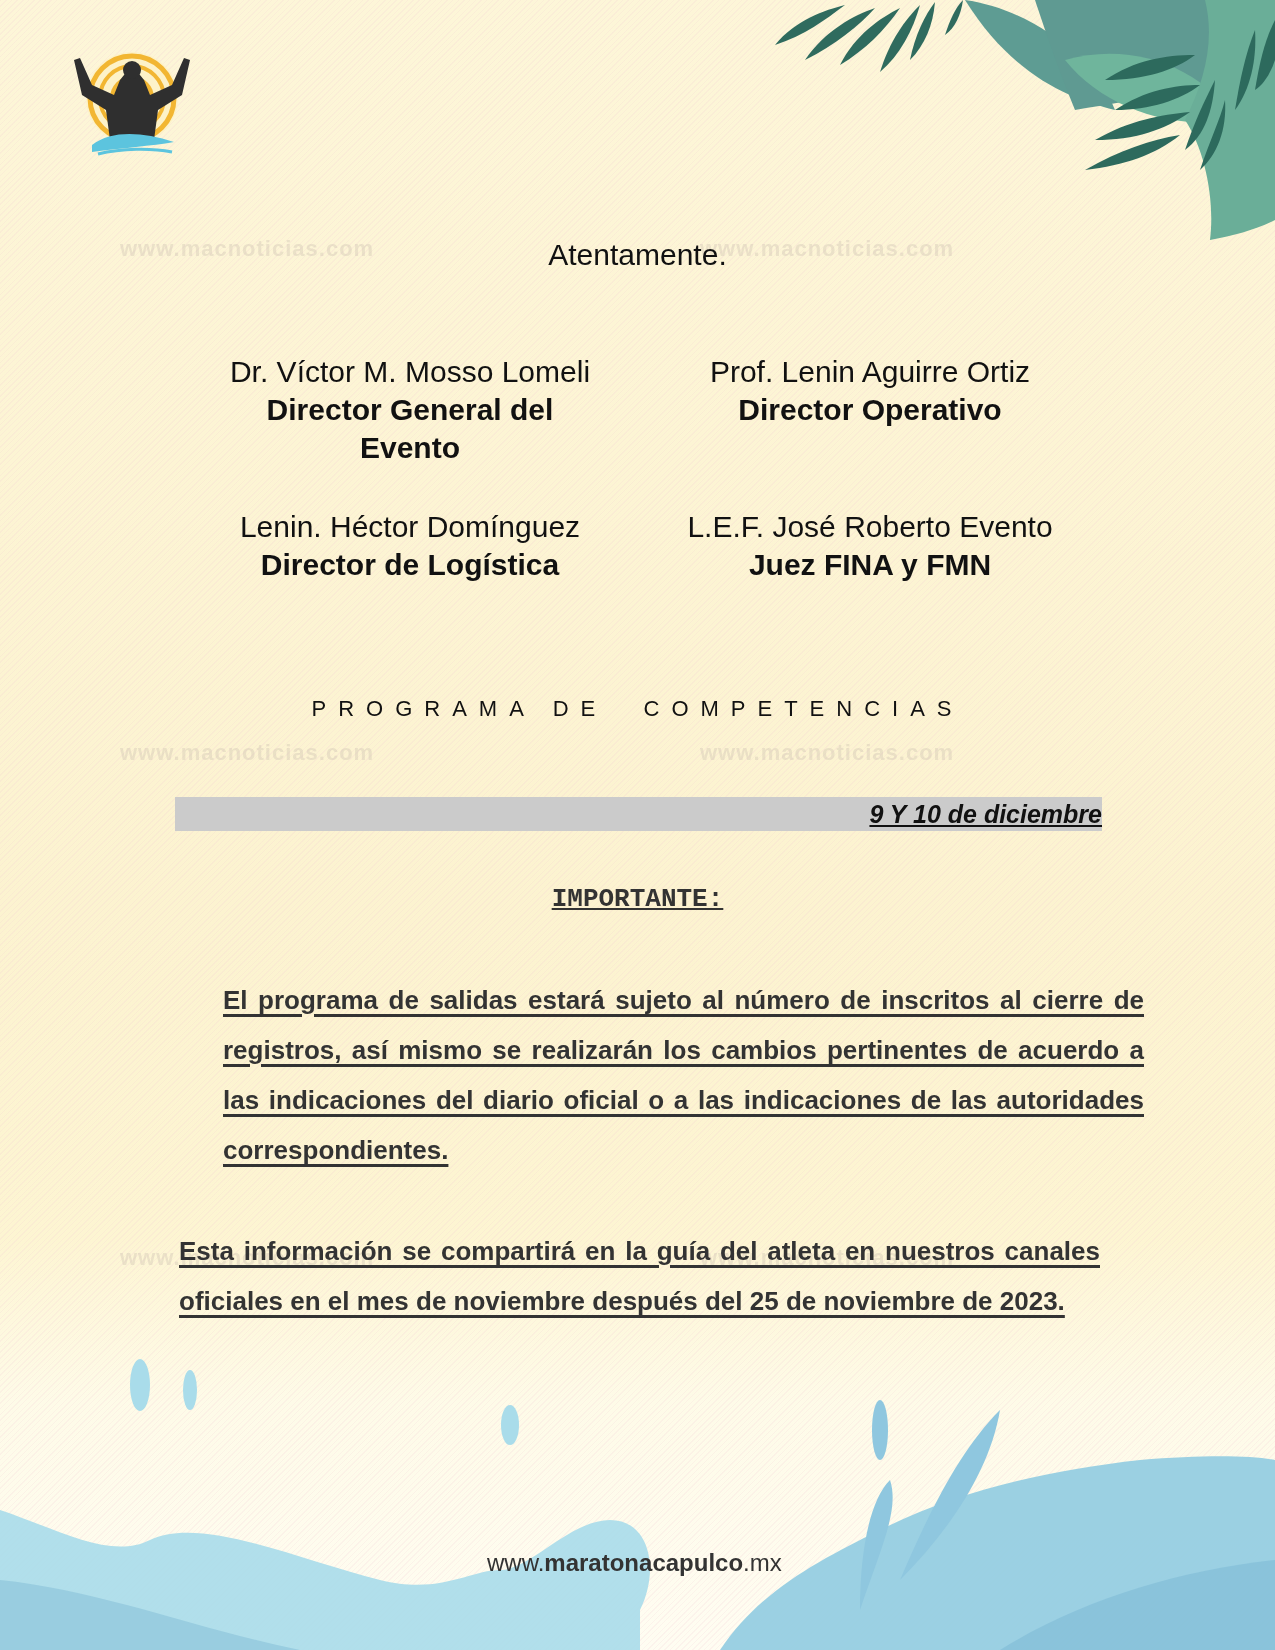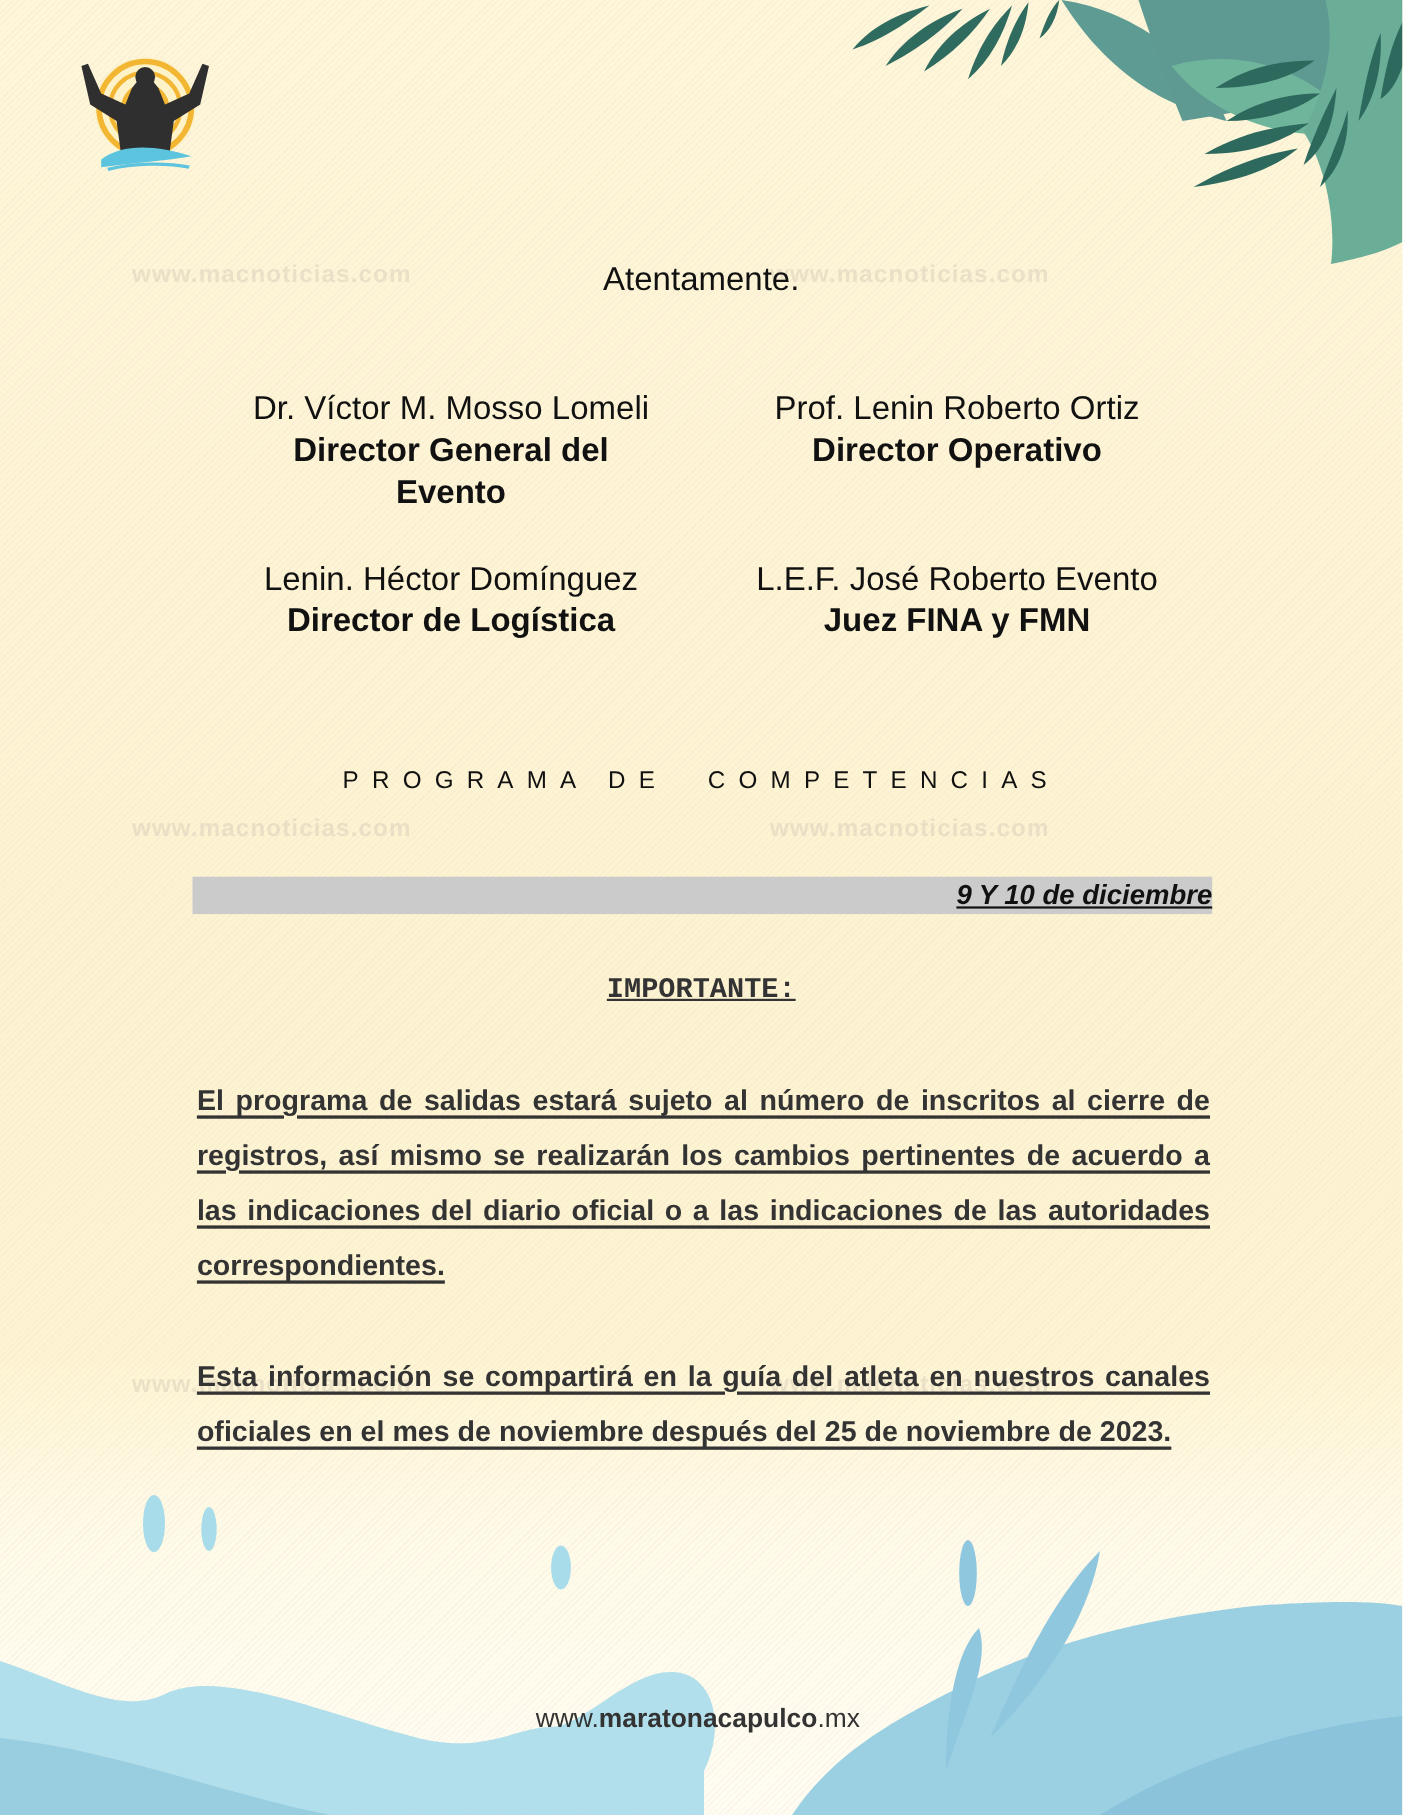--- a/index.html
+++ b/index.html
@@ -111,36 +111,36 @@
 <div class="watermark" style="left:120px; top:1245px;">www.macnoticias.com</div>
 <div class="watermark" style="left:700px; top:1245px;">www.macnoticias.com</div>
 
 <div class="center closing">Atentamente.</div>
 
 <div class="sig" style="left:180px; top:353px;">
   <div class="name">Dr. Víctor M. Mosso Lomeli</div>
   <div class="role" style="padding:0 50px;">Director General del Evento</div>
 </div>
 <div class="sig" style="left:640px; top:353px;">
-  <div class="name">Prof. Lenin Roberto Ortiz</div>
+  <div class="name">Prof. Lenin Aguirre Ortiz</div>
   <div class="role">Director Operativo</div>
 </div>
 <div class="sig" style="left:180px; top:508px;">
   <div class="name">Lenin. Héctor Domínguez</div>
   <div class="role">Director de Logística</div>
 </div>
 <div class="sig" style="left:640px; top:508px;">
   <div class="name">L.E.F. José Roberto Evento</div>
   <div class="role">Juez FINA y FMN</div>
 </div>
 
 <div class="center program-title" style="white-space:pre;">PROGRAMA DE  COMPETENCIAS</div>
 
 <div class="date-bar">
   <span>9 Y 10 de diciembre</span>
 </div>
 
 <div class="center important">IMPORTANTE:</div>
 
-<div class="para" style="top:975px;">El programa de salidas estará sujeto al número de inscritos al cierre de registros, así mismo se realizarán los cambios pertinentes de acuerdo a las indicaciones del diario oficial o a las indicaciones de las autoridades correspondientes.</div>
+<div class="para" style="top:975px;margin-left:44px;">El programa de salidas estará sujeto al número de inscritos al cierre de registros, así mismo se realizarán los cambios pertinentes de acuerdo a las indicaciones del diario oficial o a las indicaciones de las autoridades correspondientes.</div>
 <div class="para" style="top:1226px;">Esta información se compartirá en la guía del atleta en nuestros canales oficiales en el mes de noviembre después del 25 de noviembre de 2023.</div>
 
 <div class="footer-url"><span>www.</span><b>maratonacapulco</b><span>.mx</span></div>
 
 </body></html>

